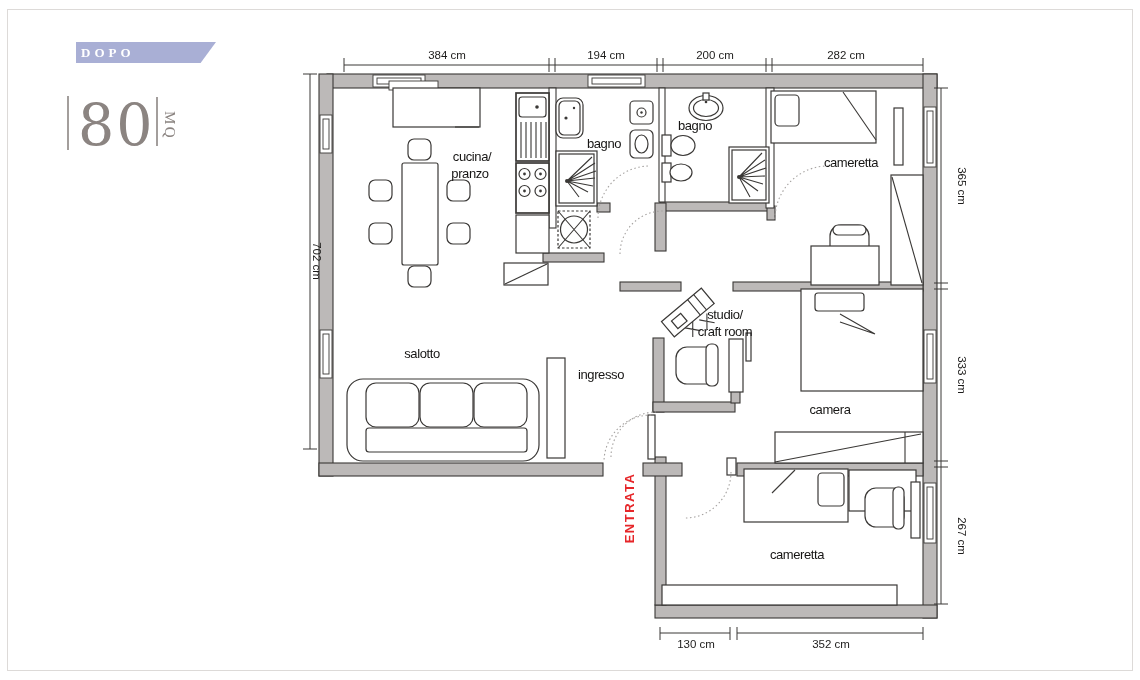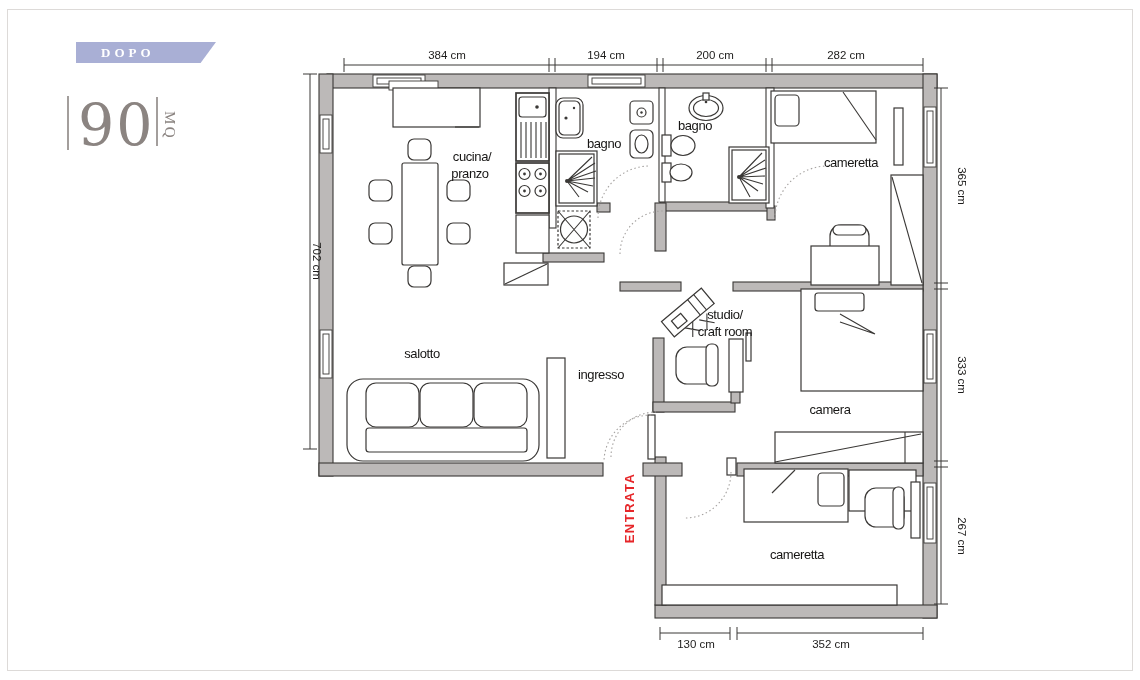--- a/index.html
+++ b/index.html
@@ -2,21 +2,21 @@
 <html><head>
 <meta charset="utf-8">
 <style>
   html,body{margin:0;padding:0;background:#fff;}
   .stage{position:relative;width:1140px;height:680px;background:#fff;overflow:hidden;
          font-family:"Liberation Sans",sans-serif;}
   .frame{position:absolute;left:7px;top:9px;right:7px;bottom:9px;
          border:1px solid #dddad8;pointer-events:none;}
   .ribbon{position:absolute;left:76px;top:42px;width:140px;height:21px;background:#a9afd5;
           clip-path:polygon(0 0,100% 0,89% 100%,0 100%);}
-  .ribbon span{display:block;padding-left:25px;line-height:21px;color:#fff;
+  .ribbon span{display:block;padding-left:5px;line-height:21px;color:#fff;
           font-family:"Liberation Serif",serif;font-weight:bold;font-size:13px;letter-spacing:4px;}
   .areaBar{position:absolute;width:2px;background:#a39e9c;}
   .areaNum{position:absolute;left:78px;top:97px;font-family:"DejaVu Serif",serif;
           font-size:57px;line-height:1;color:#8b8481;letter-spacing:2px;}
   .areaUnit{position:absolute;left:161px;top:111px;writing-mode:vertical-rl;
           font-family:"Liberation Serif",serif;font-size:15px;letter-spacing:2.5px;color:#8b8481;}
   svg text{font-family:"Liberation Sans",sans-serif;}
   .lbl{font-size:13px;fill:#161514;letter-spacing:-0.4px;}
   .dim{font-size:11.5px;fill:#1d1c1b;}
   .ent{font-size:13px;font-weight:bold;fill:#e62629;letter-spacing:1.5px;}
@@ -34,21 +34,21 @@
 <body>
 
 <div class="stage">
   <div class="frame"></div>
 
   <div class="ribbon">
     <span>DOPO</span>
   </div>
 
   <div class="areaBar" style="left:67px;top:96px;height:54px;"></div>
-  <div class="areaNum">90</div>
+  <div class="areaNum">80</div>
   <div class="areaBar" style="left:156px;top:97px;height:49px;"></div>
   <div class="areaUnit">MQ</div>
 
   <svg width="1140" height="680" viewBox="0 0 1140 680">
 
     <g>
       <rect class="wl" x="327" y="74" width="610" height="14"></rect>
       <rect class="wl" x="319" y="74" width="14" height="402"></rect>
       <rect class="wl" x="319" y="463" width="284" height="13"></rect>
       <rect class="wl" x="923" y="74" width="14" height="544"></rect>

